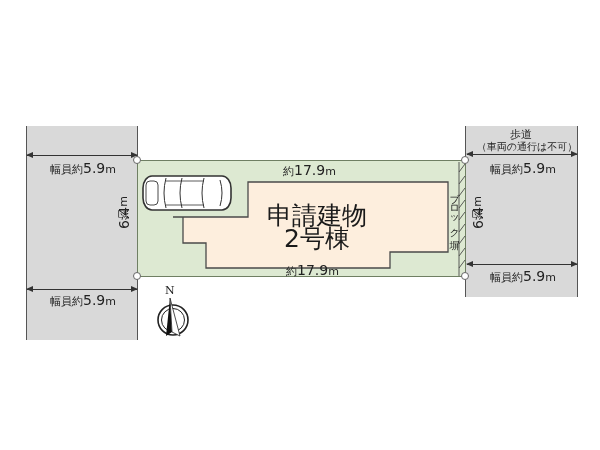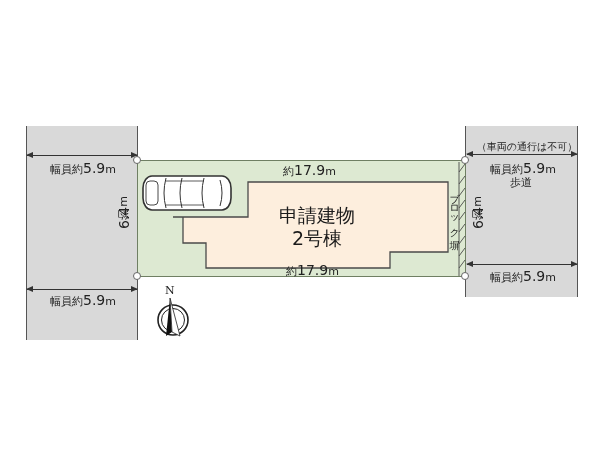--- a/index.html
+++ b/index.html
@@ -9,21 +9,21 @@
   .road { background:#d9d9d9; border-left:1.5px solid #555; border-right:1.5px solid #555; box-sizing:border-box; }
   .lot { background:#dde9d2; border:1.5px solid #6f7f63; box-sizing:border-box; }
   .lbl { font-size:11px; white-space:nowrap; color:#222; }
   .lbl .big { font-size:14px; }
   .dim-line { height:0; border-top:1px solid #333; }
   .arrow-l, .arrow-r { position:absolute; top:-4px; width:0; height:0; border-top:3.5px solid transparent; border-bottom:3.5px solid transparent; }
   .arrow-l { left:-1px; border-right:7px solid #333; }
   .arrow-r { right:-1px; border-left:7px solid #333; }
   .corner { width:8px; height:8px; border-radius:50%; background:#fff; border:1px solid #666; box-sizing:border-box; }
   .vtext { writing-mode:vertical-rl; font-size:11px; white-space:nowrap; }
-  .title { font-size:19px; text-align:center; line-height:23px; color:#1a1a1a; }
+  .title { font-size:25px; text-align:center; line-height:23px; color:#1a1a1a; }
 </style>
 </head>
 <body>
 
 <div class="abs road" style="left:26px; top:126px; width:112px; height:214px;"></div>
 
 <div class="abs road" style="left:465px; top:126px; width:113px; height:171px;"></div>
 
 <div class="abs lot" style="left:137px; top:160px; width:329px; height:117px;"></div>
 
@@ -91,21 +91,21 @@
   <div>申請建物</div>
   <div>2号棟</div>
 </div>
 
 <div class="abs vtext" style="left:447px; top:186px; font-size:10px;">ブロック塀</div>
 
 <div class="abs vtext" style="left:470px; top:196px; transform:rotate(180deg);">
   <span>約</span><span style="font-size:14px">6.4</span><span>m</span>
 </div>
 
-<div class="abs lbl" style="left:510px; top:127px;margin-top:48px;">歩道</div>
+<div class="abs lbl" style="left:510px; top:127px;">歩道</div>
 <div class="abs lbl" style="left:465px; top:140px; font-size:10px; width:124px; text-align:center;">（車両の通行は不可）</div>
 
 <div class="abs dim-line" style="left:467px; top:154px; width:110px;">
   <span class="arrow-l"></span>
     <span class="arrow-r"></span>
 </div>
 <div class="abs lbl" style="left:490px; top:160px;">
   <span>幅員約</span><span class="big">5.9</span><span>m</span>
 </div>
 

